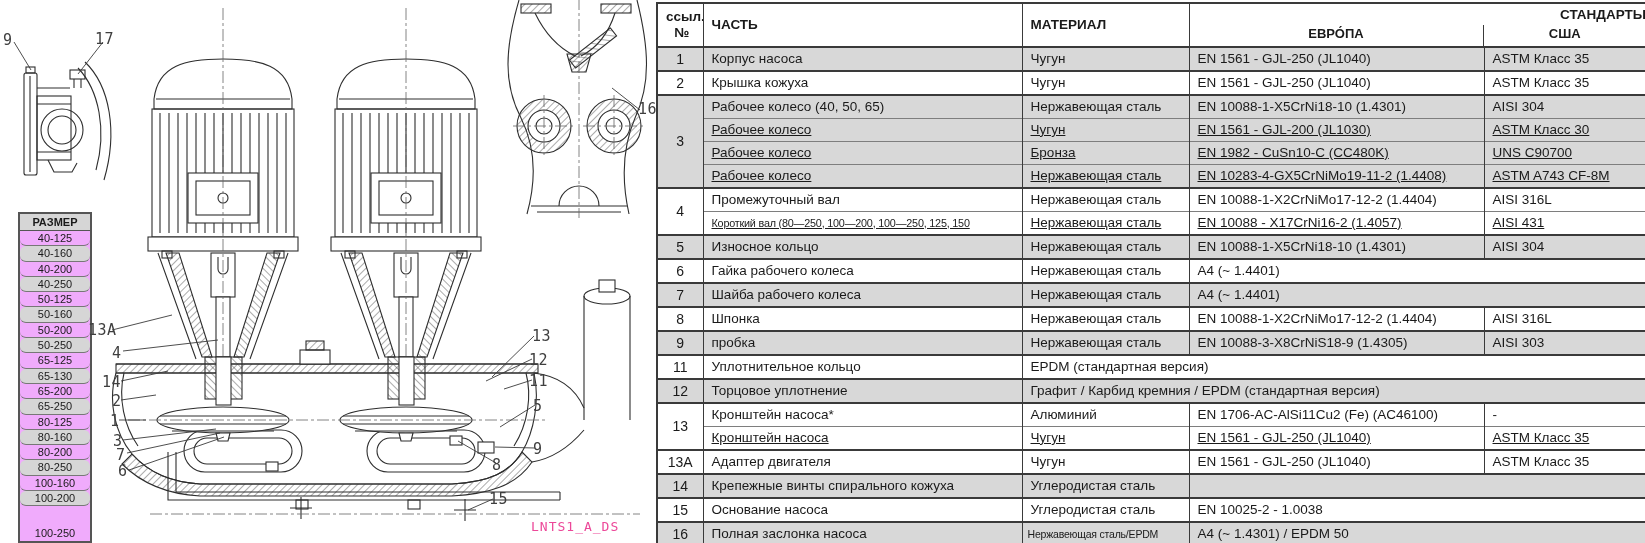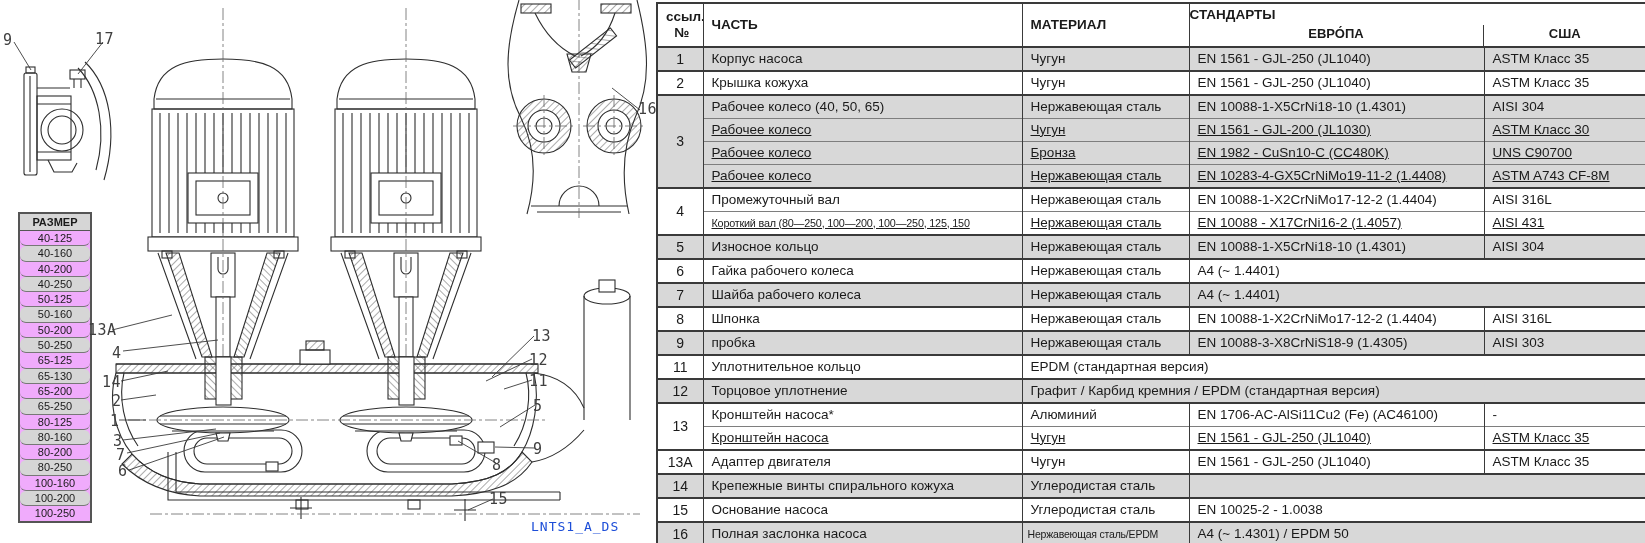--- a/index.html
+++ b/index.html
@@ -11,39 +11,39 @@
   
   #diagram-panel { position:absolute; left:0; top:0; width:656px; height:543px; }
   #drawing { position:absolute; left:0; top:0; }
   .callout {
     position:absolute; font-family:"DejaVu Sans Mono", monospace;
     font-size:15px; color:#3f3f3f; letter-spacing:0.5px; white-space:nowrap;
   }
   #footer-code {
     position:absolute; left:531px; top:519px;
     font-family:"DejaVu Sans Mono", monospace; font-size:13px;
-    color:#1d4ed8; letter-spacing:1px;
+    color:#ec4899; letter-spacing:1px;
   }
 
   
   #size-table {
     position:absolute; left:18px; top:212px; width:74px;
     border:2px solid #555; background:#f0abfc; box-sizing:border-box;
   }
   #size-table .hd {
     height:16px; line-height:16px; text-align:center;
     background:#d6d6d6; font-weight:bold; font-size:11px;
     border-bottom:1px solid #555;
   }
   #size-table .sz {
     height:14.3px; line-height:14.3px; text-align:center; font-size:11px;
     border-bottom:1px solid #777;
     border-radius:6px;
   }
-  #size-table .sz:last-child { border-bottom:none; }
+  #size-table .sz:last-child { border-bottom:none;margin-top:20px; }
   #size-table .sz.shade { background:#d6d6d6; }
 
   
   #parts {
     position:absolute; left:656px; top:2px; width:989px;
     border-collapse:collapse; table-layout:fixed;
     border:2px solid #3a3a3a; border-right:none;
     background:#fff;
   }
   #parts td {
@@ -58,21 +58,21 @@
   #parts tr.sr td { border-top:1px solid #7e7e7e;text-decoration:underline; }
   #parts tr.shade td { background:#d8d8d8; }
   #parts td.ref { text-align:center; font-size:14px; padding:0 2px; }
   #parts td.small { font-size:10.8px; letter-spacing:-0.2px; }
   #parts td.msmall { font-size:10.5px; letter-spacing:-0.2px; padding-left:5px; }
 
   .hrow td { font-weight:bold; vertical-align:top; }
   .href { text-align:center; font-size:12.5px; padding-top:3px; line-height:18px; }
   .hcell { font-size:13.5px; padding-top:4px; }
   .hstd { padding:0 !important; }
-  .std-top { height:21px; line-height:22px; text-align:left; font-size:13.5px; }
+  .std-top { height:21px; line-height:22px; text-align:right; font-size:13.5px; }
   .std-bot { display:flex; height:21px; }
   .heu { width:293px; text-align:center; line-height:18px; font-size:13px; }
   .hus { flex:1; border-left:1.5px solid #3a3a3a; text-align:center; line-height:18px; font-size:13px; }
 
   
   .ln  { stroke:#2e2e2e; fill:none; stroke-width:1.1; }
   .cl  { stroke:#666; fill:none; stroke-width:0.8; stroke-dasharray:12 3 3 3; }
   .ldr { stroke:#3a3a3a; fill:none; stroke-width:0.9; }
 </style>
 </head>

